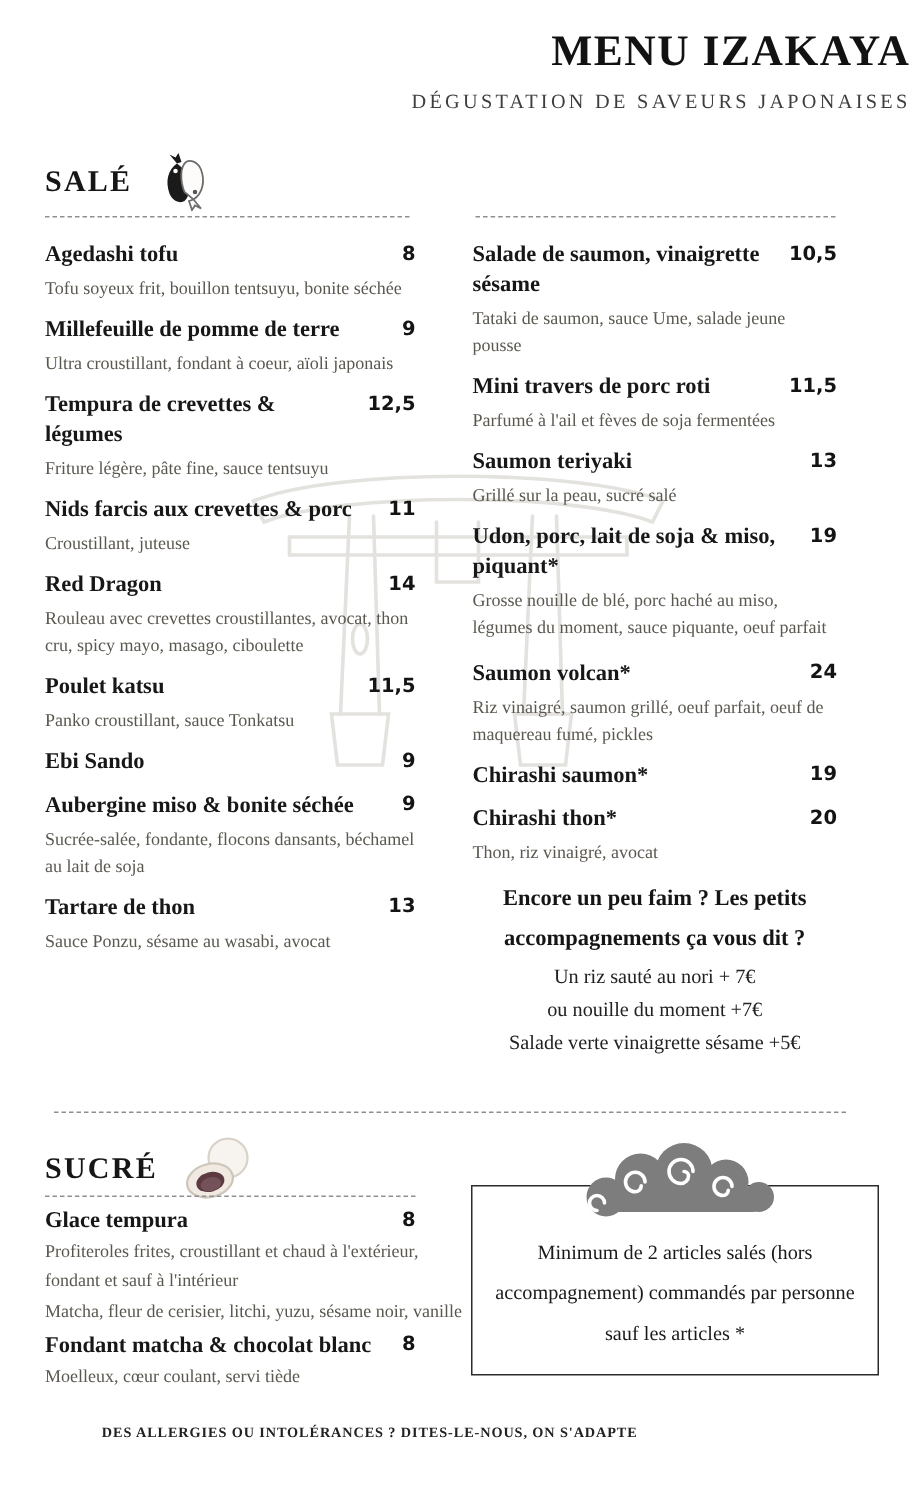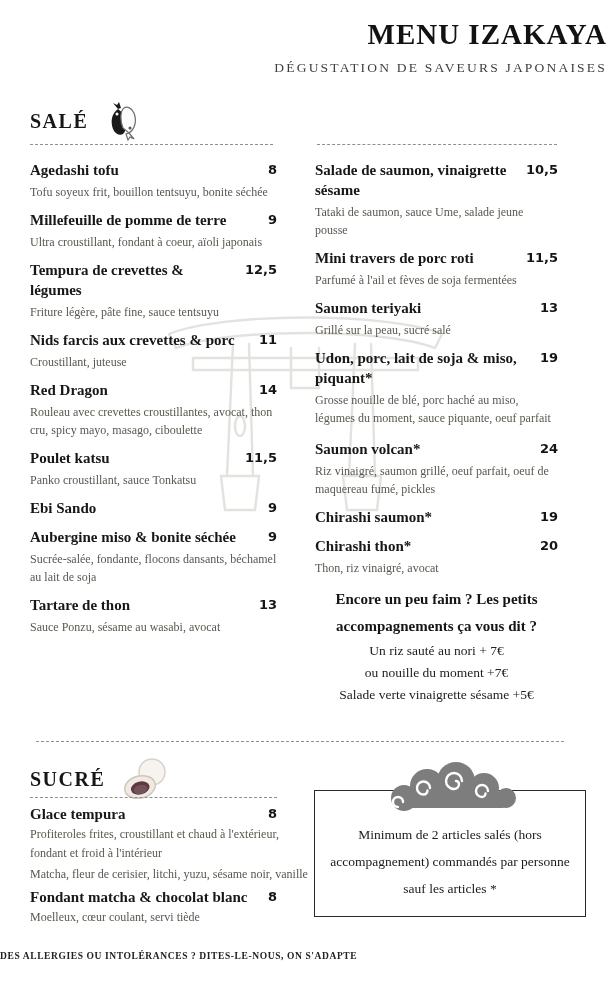--- a/index.html
+++ b/index.html
@@ -40,21 +40,21 @@
   
   .addons{margin-top:8px;text-align:center;}
   .addons-heading{font-size:15px;font-weight:bold;line-height:27px;color:#151515;}
   .addons-line{font-size:13.5px;line-height:22px;color:#222;}
   .addons-line:first-of-type{margin-top:5px;}
   
   .note-box{position:absolute;top:790px;left:314px;width:270px;height:125px;border:1.3px solid #2b2b2b;z-index:2;background:transparent;}
   .note-cloud{position:absolute;top:-37px;left:50%;transform:translateX(-50%);}
   .note-text{margin:30px 6px 0 6px;text-align:center;font-size:13.5px;line-height:27px;color:#1a1a1a;}
   
-  .footer{position:absolute;top:951px;left:0;width:493px;text-align:left;
+  .footer{position:absolute;top:951px;left:0;width:493px;text-align:center;
     font-size:9.5px;font-weight:bold;letter-spacing:.6px;color:#222;z-index:2;}
   
   .watermark{position:absolute;top:296px;left:163px;z-index:1;}
   .icon{display:inline-block;line-height:0;}
 </style>
 </head>
 <body>
 
 <div class="page">
 
@@ -236,21 +236,21 @@
   </div>
 
   <div class="dashed dash-sucre"></div>
 
   <div class="sucre-list" id="sucre-list">
       <div class="item">
         <div class="item-row">
           <span class="item-name">Glace tempura</span>
           <span class="item-price">8</span>
         </div>
-        <div class="item-desc">Profiteroles frites, croustillant et chaud à l'extérieur, fondant et froid à l'intérieur</div>
+        <div class="item-desc">Profiteroles frites, croustillant et chaud à l'extérieur, fondant et sauf à l'intérieur</div>
       </div>
       <div class="item">
         <div class="item-desc">Matcha, fleur de cerisier, litchi, yuzu, sésame noir, vanille</div>
       </div>
       <div class="item">
         <div class="item-row">
           <span class="item-name">Fondant matcha &amp; chocolat blanc</span>
           <span class="item-price">8</span>
         </div>
         <div class="item-desc">Moelleux, cœur coulant, servi tiède</div>

